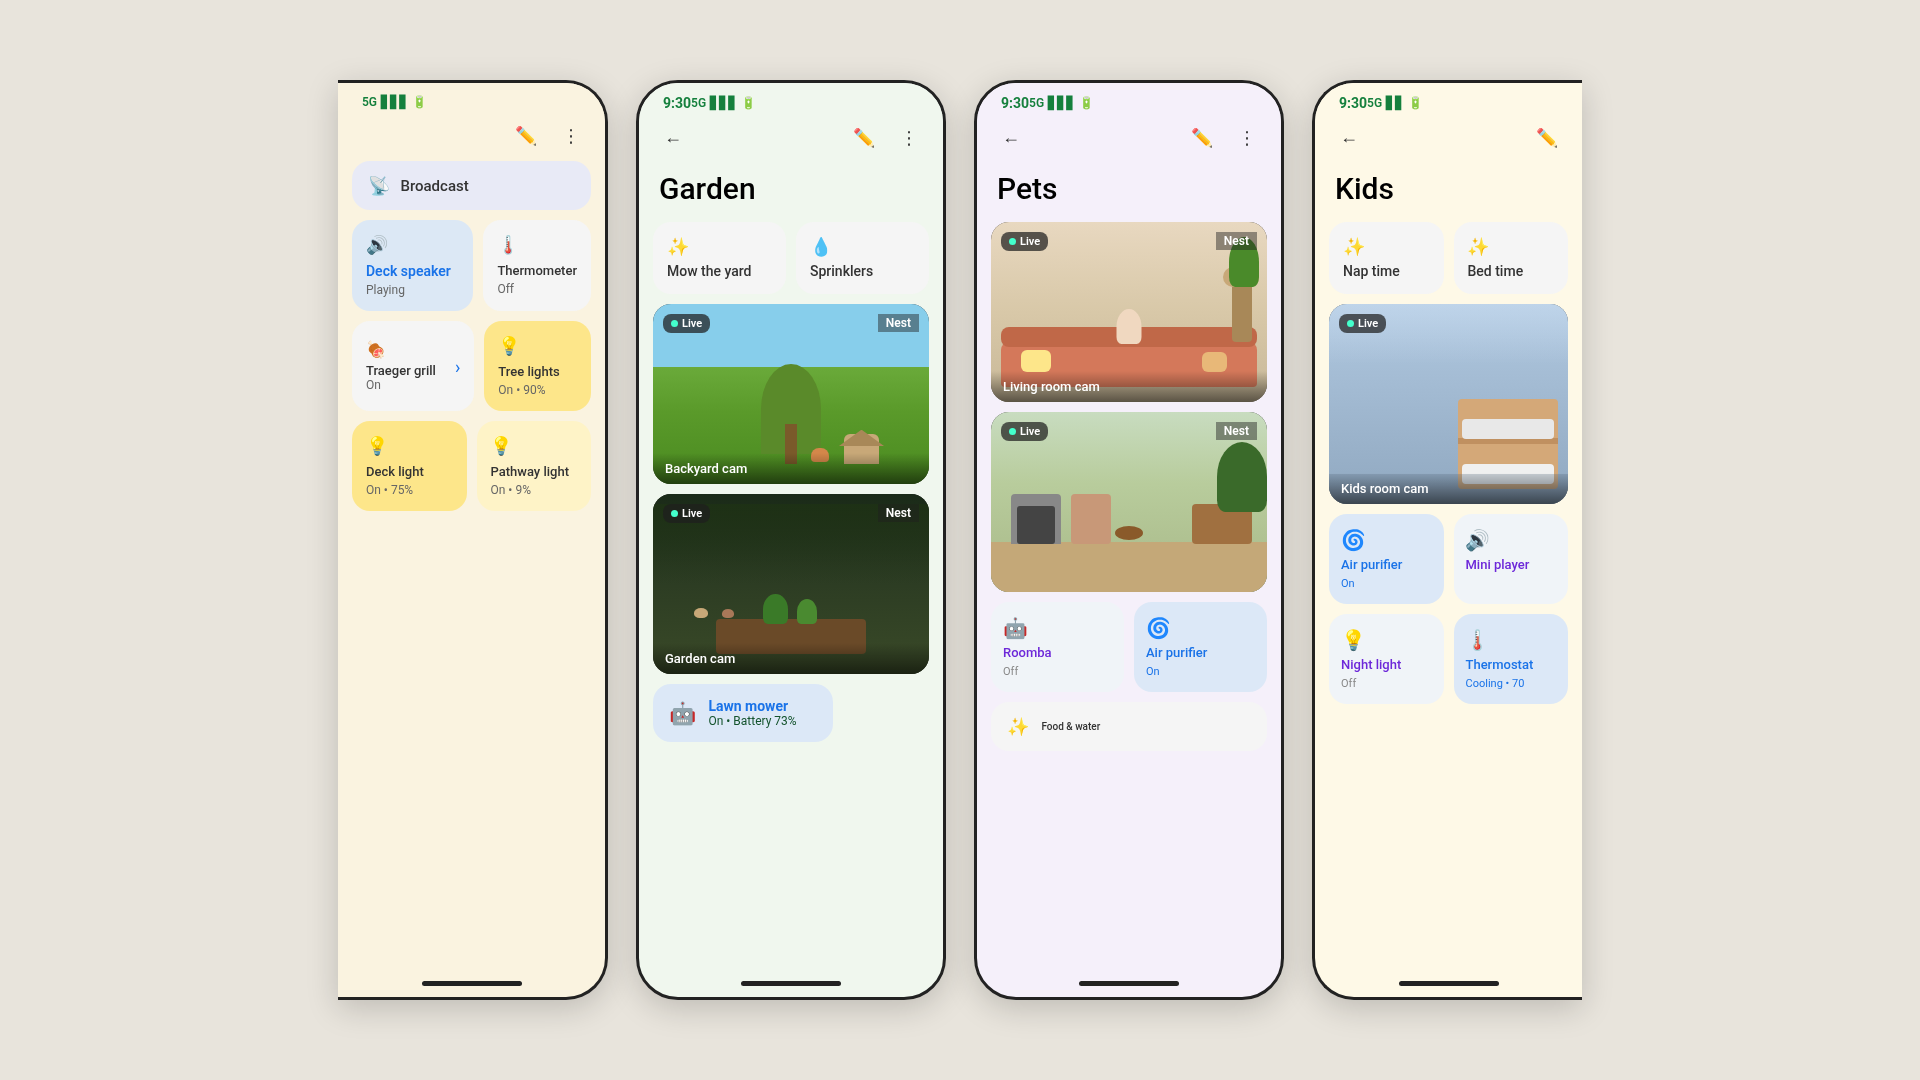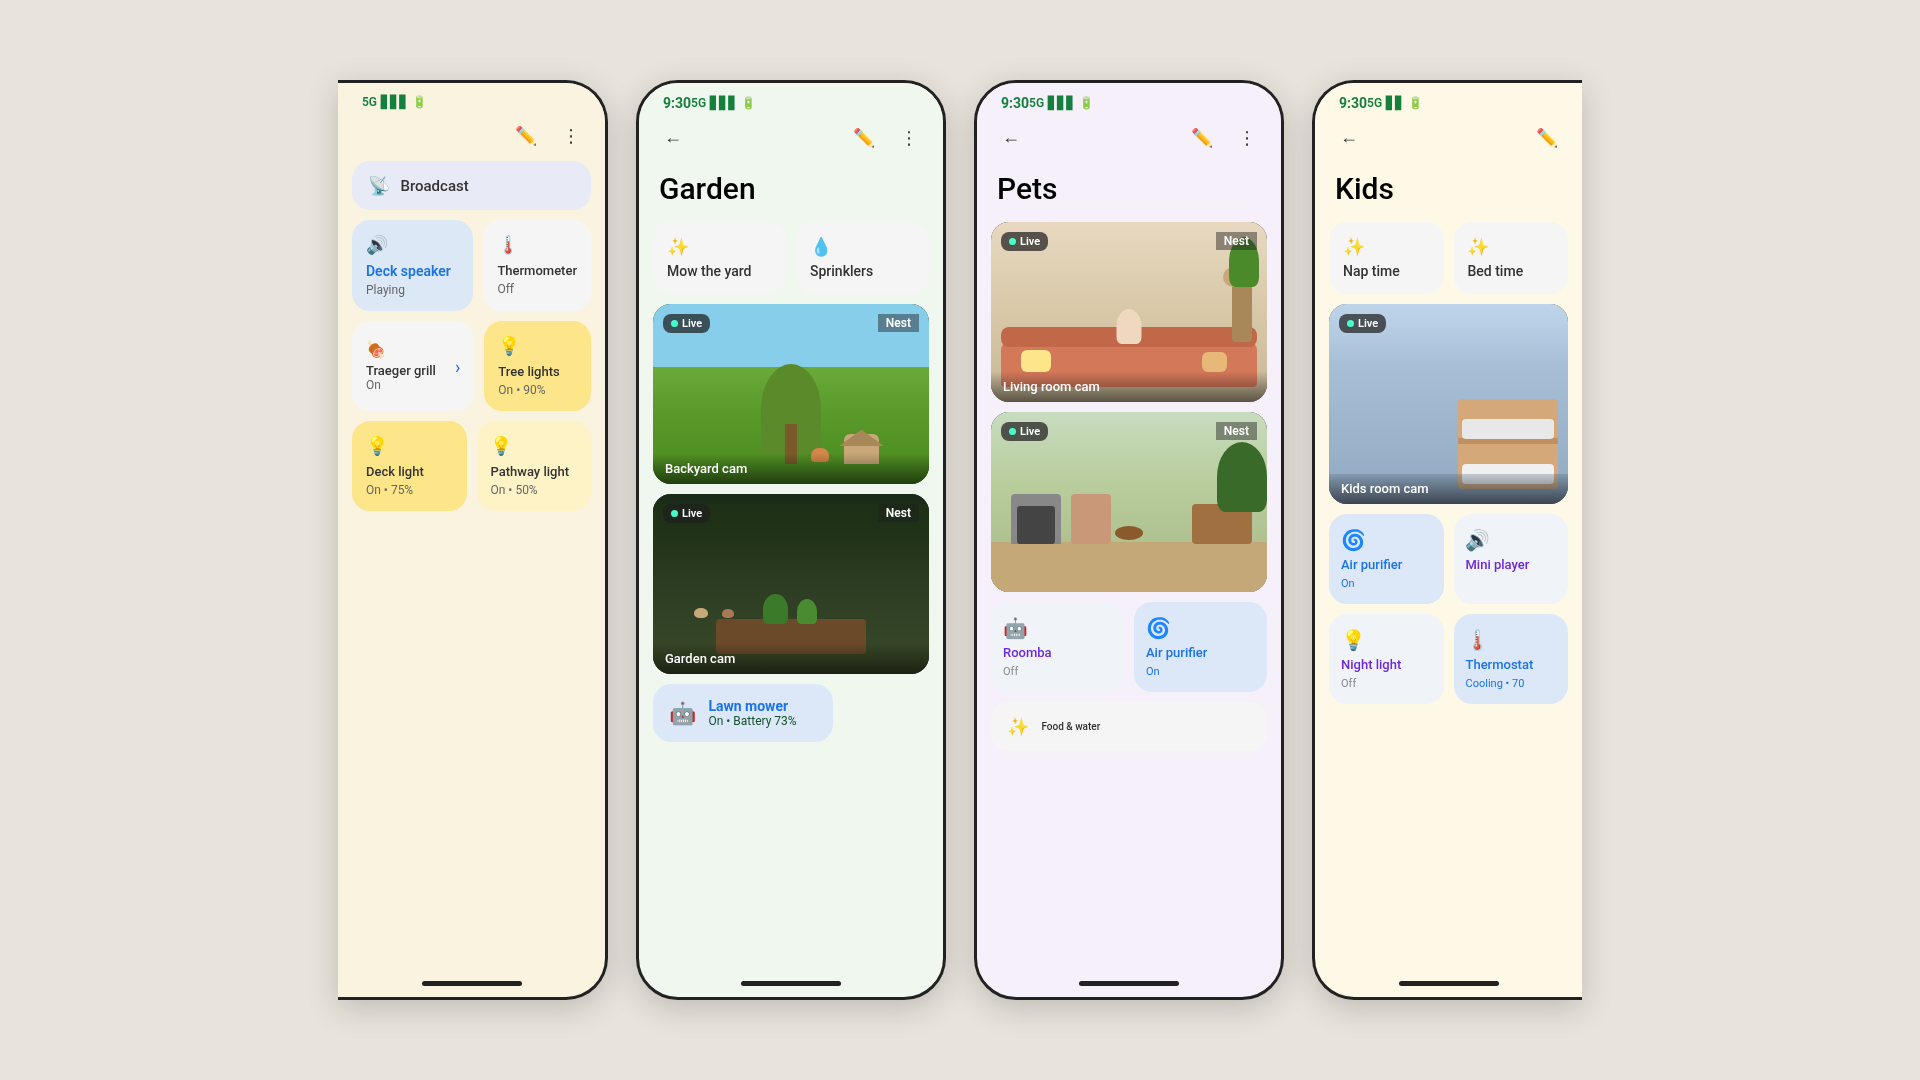--- a/index.html
+++ b/index.html
@@ -348,21 +348,21 @@
 
       <div class="card-row">
         <div class="card card-yellow">
           <span class="card-icon">💡</span>
           <span class="card-label">Deck light</span>
           <span class="card-sublabel">On • 75%</span>
         </div>
         <div class="card" style="background:#fef3c7;flex:1;border-radius:18px;padding:14px 14px;">
           <span class="card-icon">💡</span>
           <span class="card-label">Pathway light</span>
-          <span class="card-sublabel">On • 50%</span>
+          <span class="card-sublabel">On • 9%</span>
         </div>
       </div>
     </div>
     <div class="home-indicator">
       <div class="home-bar"></div>
     </div>
   </div>
 
   <div class="phone phone2-bg">
     <div class="status-bar phone2-header-bg">

